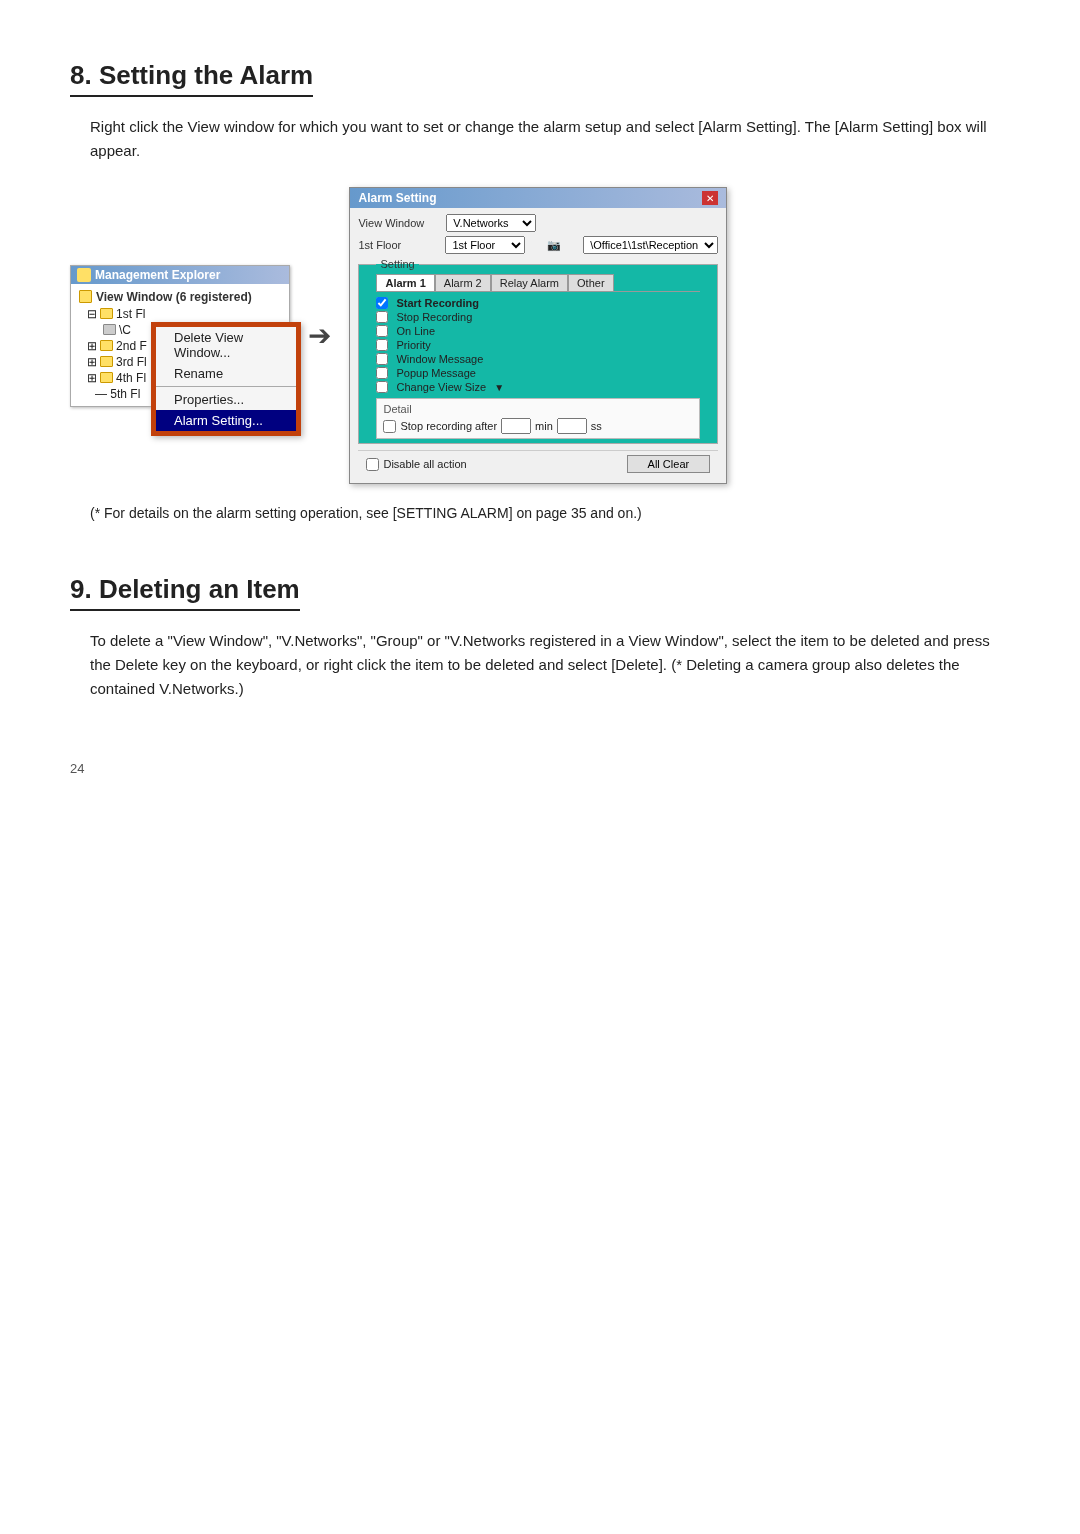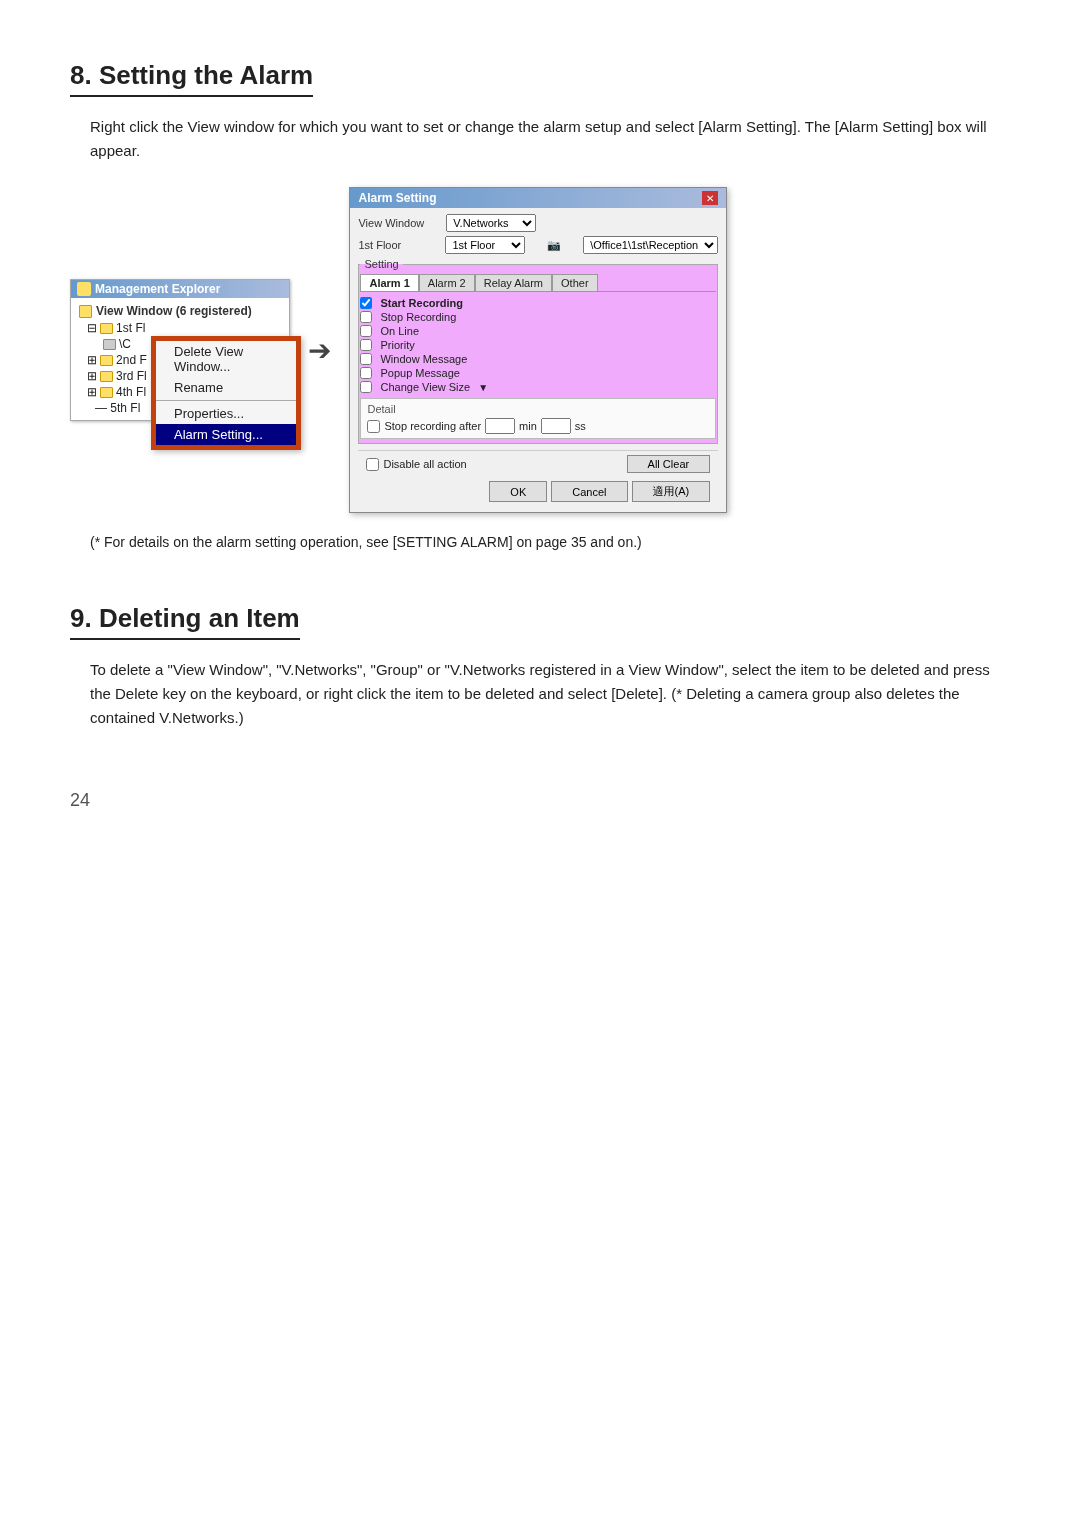--- a/index.html
+++ b/index.html
@@ -198,23 +198,23 @@
     }
 
     .dialog-row select {
       font-size: 11px;
       padding: 1px 2px;
       min-width: 80px;
     }
 
     .dialog-group {
       border: 1px solid #aaa;
-      padding: 4px 1px;
+      padding: 4px 17px;
       margin-bottom: 6px;
-      background: #f0abfc;
+      background: #14b8a6;
     }
 
     .dialog-group legend {
       font-size: 11px;
       color: #333;
       padding: 0 4px;
     }
 
     .tabs-bar {
       display: flex;
@@ -306,21 +306,21 @@
       font-size: 11px;
       padding: 2px 20px;
       border: 1px solid #888;
       background: #e0e0e0;
       cursor: pointer;
     }
 
     
     .page-number {
       margin-top: 60px;
-      font-size: 18px;
+      font-size: 13px;
       color: #555;
     }
 
     
     .section9-text {
       font-size: 15px;
       line-height: 1.6;
       margin-left: 20px;
     }
   </style>
@@ -466,25 +466,20 @@
 
         <div class="dialog-footer">
           <div class="disable-row">
             <input type="checkbox" style="">
             <span>Disable all action</span>
           </div>
           <div class="dialog-buttons">
             <button class="dlg-btn">All Clear</button>
           </div>
         </div>
-        <div style="display:flex; justify-content:flex-end; gap:4px; padding:4px 8px 4px 8px;">
-          <button class="dlg-btn">OK</button>
-          <button class="dlg-btn">Cancel</button>
-          <button class="dlg-btn">適用(A)</button>
-        </div>
       </div>
     </div>
 
   </div>
   
   <p class="note-text">
     <span>(* For details on the alarm setting operation, see [SETTING ALARM] on
     page 35 and on.)</span>
   </p>
 </div>

